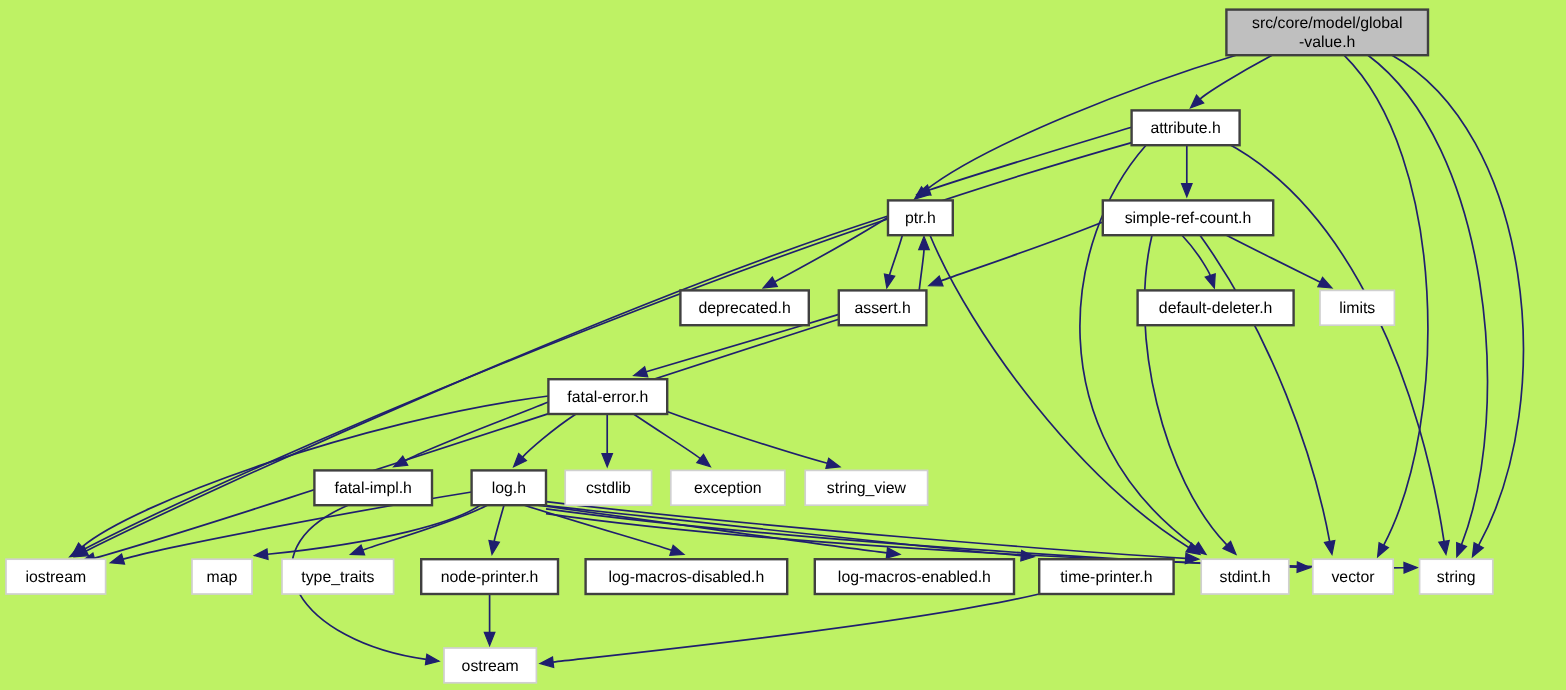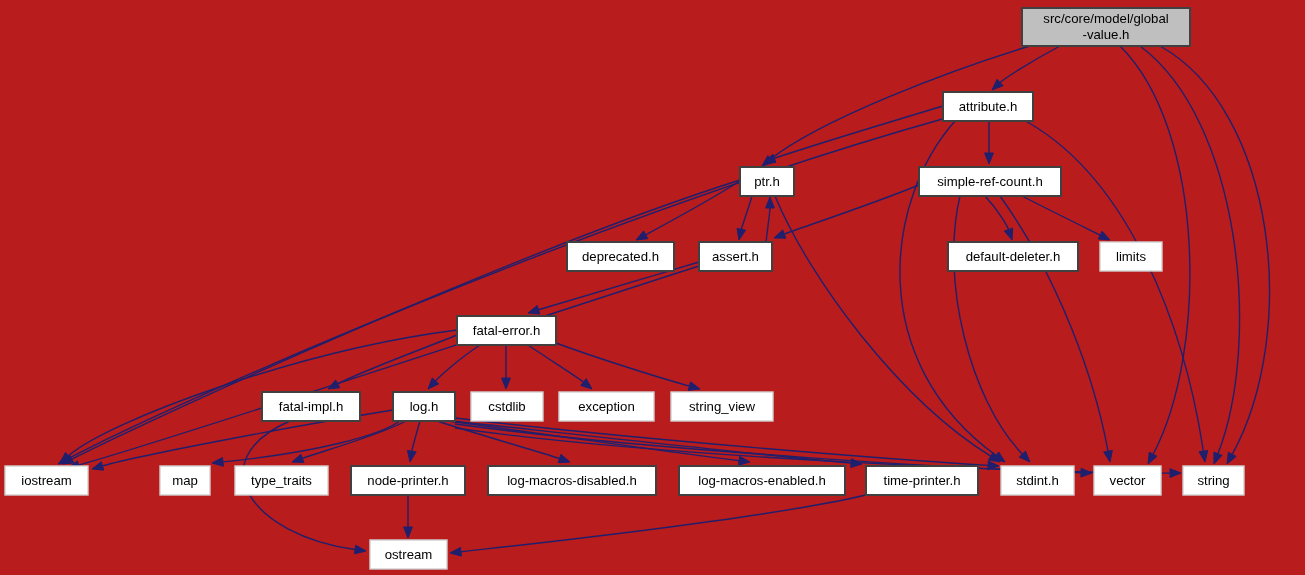--- a/index.html
+++ b/index.html
@@ -8,21 +8,21 @@
     padding: 0;
     background: #ffffff;
   }
   body {
     font-family: "Liberation Sans", sans-serif;
   }
   #graph-root {
     position: relative;
     width: 1305px;
     height: 575px;
-    background: #b91c1c;
+    background: #bef264;
     overflow: hidden;
   }
   svg.graph-svg {
     position: absolute;
     top: 0;
     left: 0;
     width: 1305px;
     height: 575px;
     display: block;
   }

